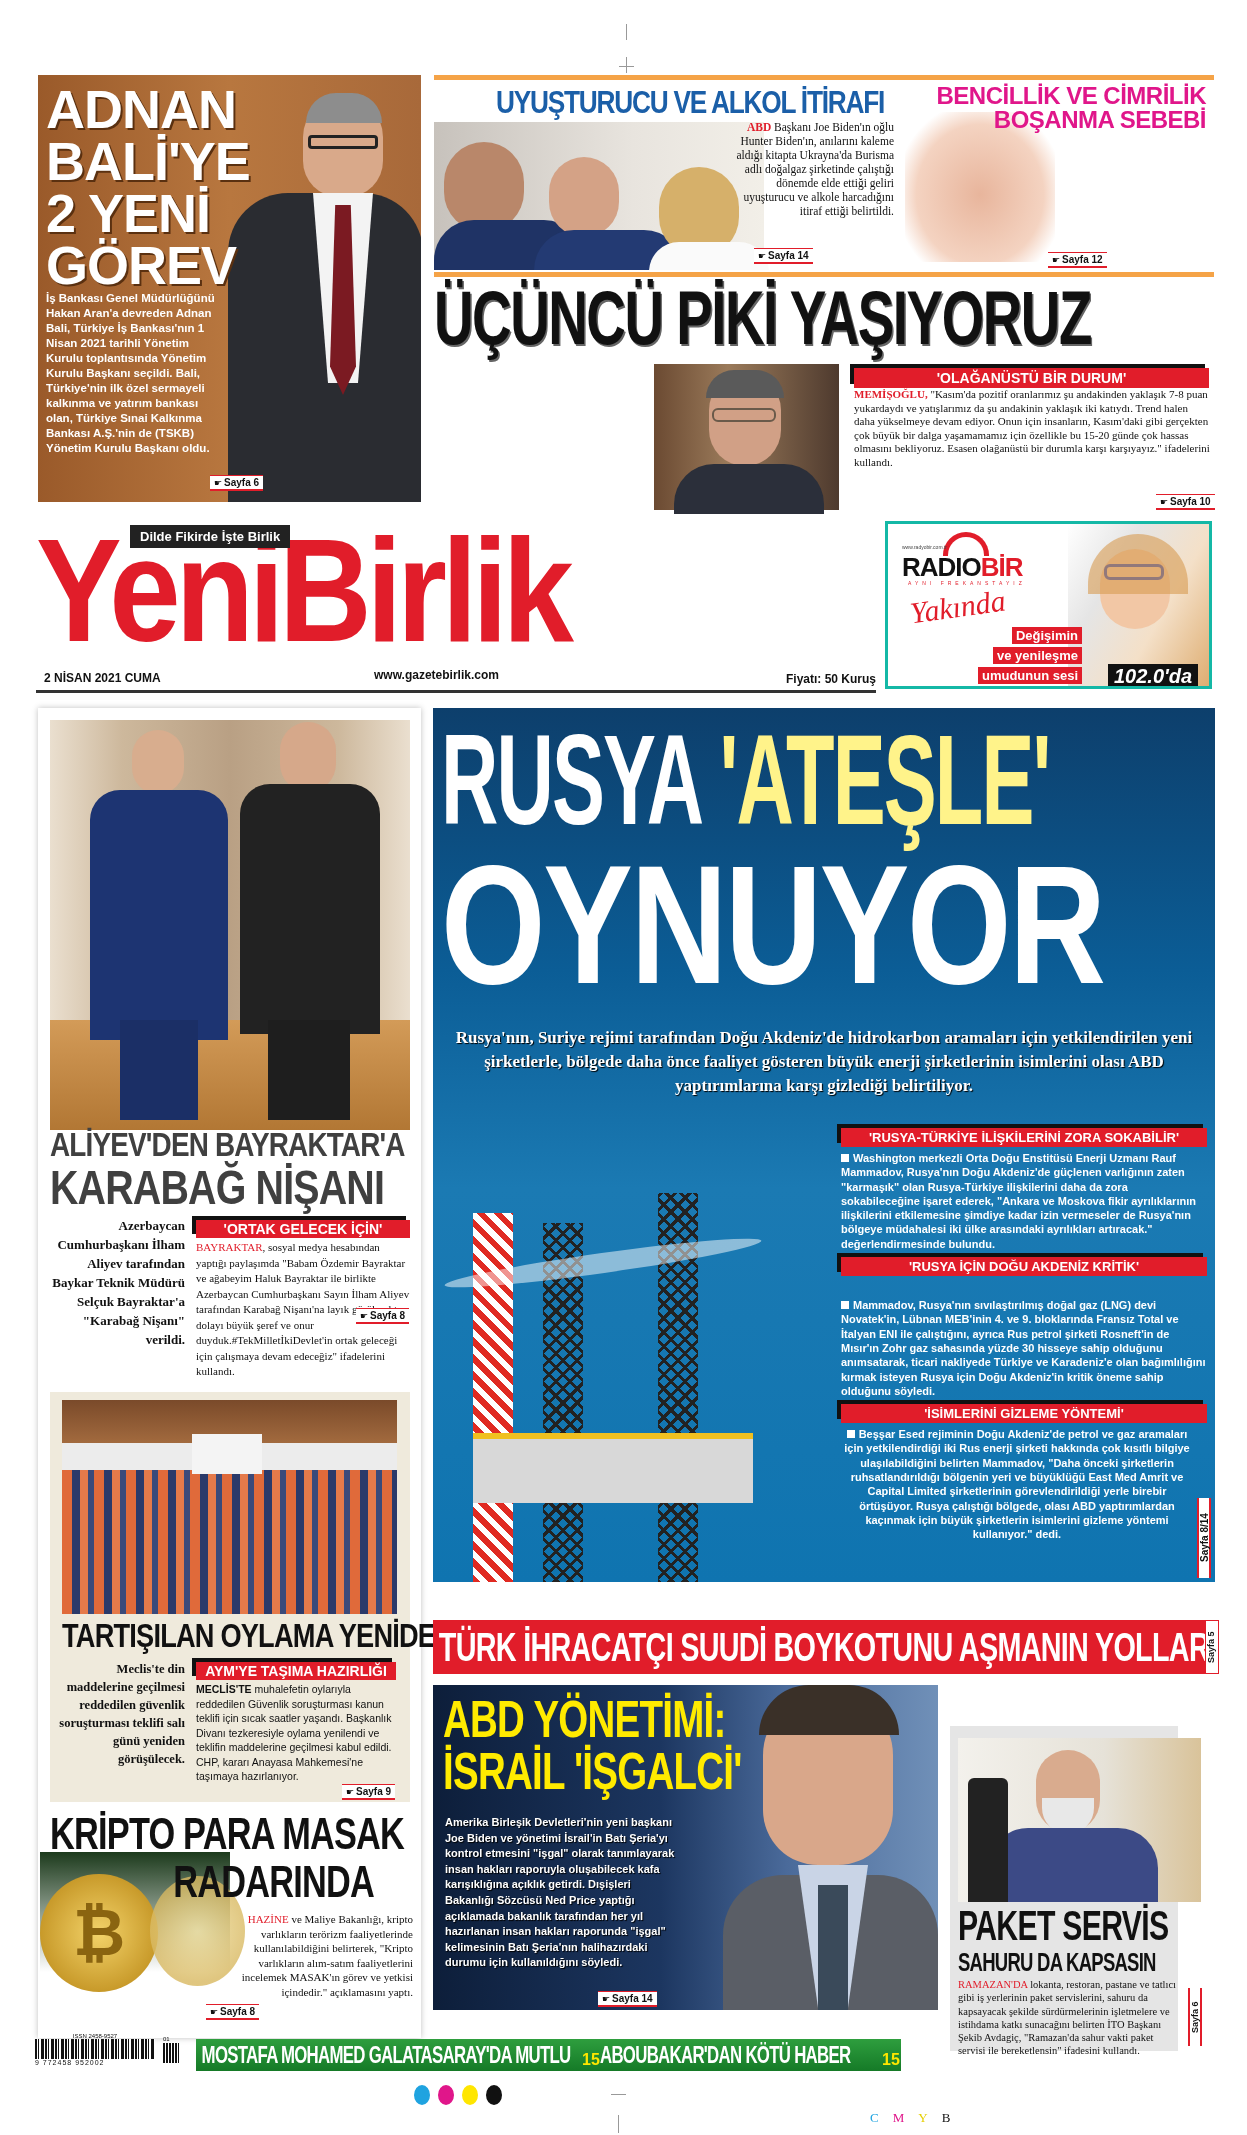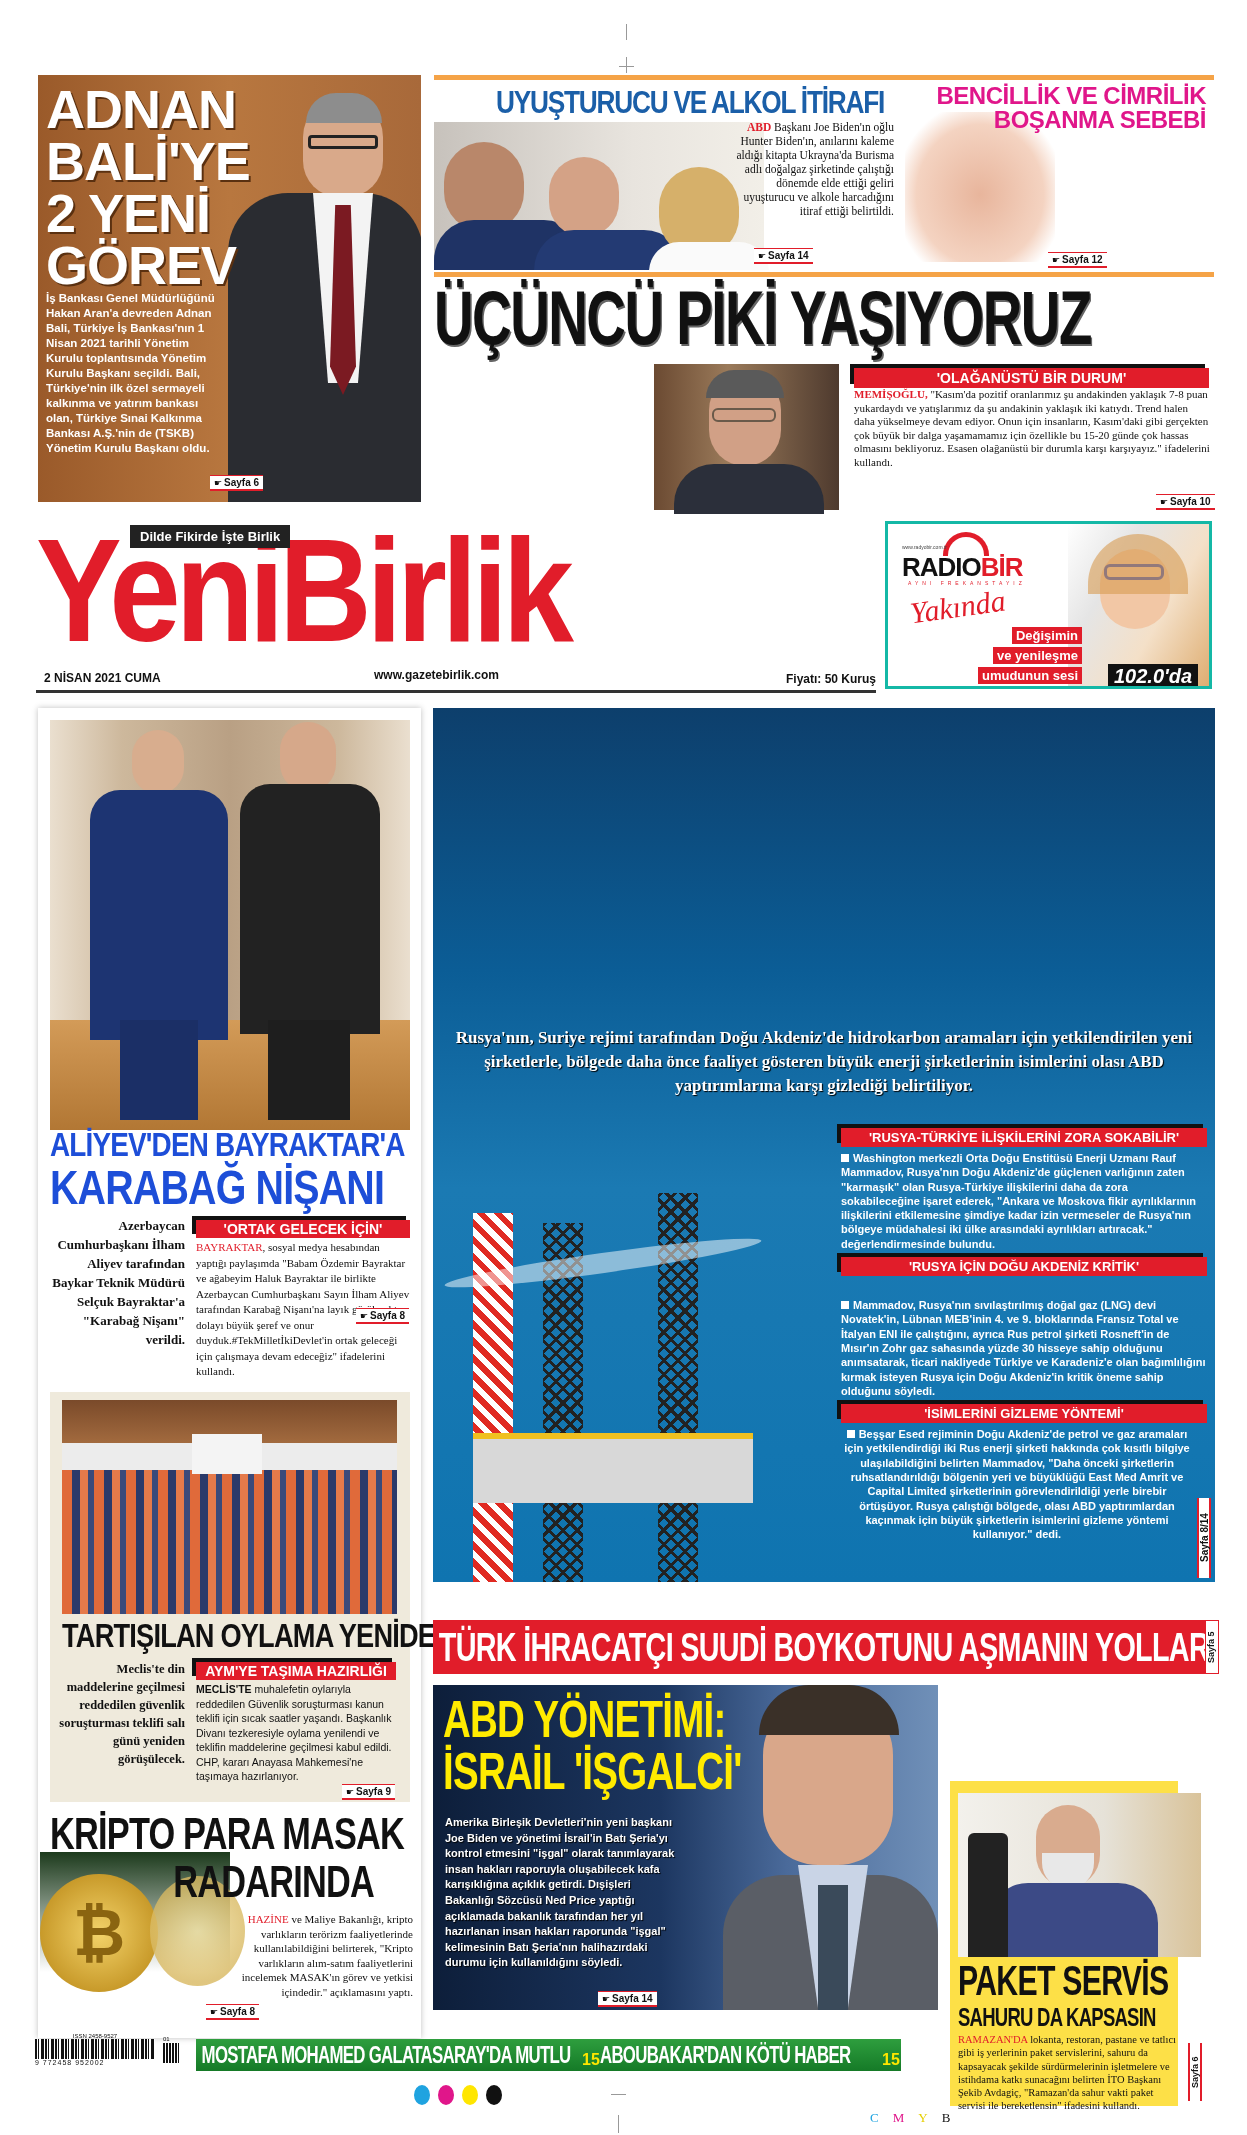--- a/index.html
+++ b/index.html
@@ -120,21 +120,21 @@
 <section class="abs" style="left:50px;top:720px;width:360px;height:610px">
   <div class="abs" style="left:0;top:0;width:360px;height:410px;background:linear-gradient(90deg,#eadfcf,#cdb89c 20%,#b9a084 50%,#cdb89c 80%,#eadfcf);overflow:hidden">
     <div class="abs" style="left:0;bottom:0;width:360px;height:110px;background:linear-gradient(#d39b58,#b27734)"></div>
     <div class="abs" style="left:82px;top:10px;width:52px;height:64px;border-radius:26px;background:#d8ad8e"></div>
     <div class="abs" style="left:40px;top:70px;width:138px;height:250px;background:#1d3472;border-radius:30px 30px 0 0"></div>
     <div class="abs" style="left:70px;top:300px;width:78px;height:100px;background:#1b2f66"></div>
     <div class="abs" style="left:230px;top:2px;width:56px;height:70px;border-radius:28px;background:#d6a88a"></div>
     <div class="abs" style="left:190px;top:64px;width:140px;height:250px;background:#222;border-radius:30px 30px 0 0"></div>
     <div class="abs" style="left:218px;top:300px;width:82px;height:100px;background:#1e1e1e"></div>
   </div>
-  <div class="abs cond" style="left:0;top:404px;width:360px;color:#1d4ed8;letter-spacing:-1px">
+  <div class="abs cond" style="left:0;top:404px;width:360px;color:#404040;letter-spacing:-1px">
     <div style="font-size:34px;line-height:40px;transform:scaleX(0.82);transform-origin:left">ALİYEV'DEN BAYRAKTAR'A</div>
     <div style="font-size:48px;line-height:48px;transform:scaleX(0.82);transform-origin:left">KARABAĞ NİŞANI</div>
   </div>
   <p class="abs serif" style="left:0;top:496px;width:135px;text-align:right;font-weight:bold;font-size:13px;line-height:19px">Azerbaycan Cumhurbaşkanı İlham Aliyev tarafından Baykar Teknik Müdürü Selçuk Bayraktar'a "Karabağ Nişanı" verildi.</p>
   <div class="abs redbar" style="left:146px;top:500px;width:214px;font-size:14px;padding:1px 0">'ORTAK GELECEK İÇİN'</div>
   <p class="abs serif para" style="left:146px;top:520px;width:214px;font-size:11px;line-height:15.5px">
     <span class="lead" style="font-weight:normal">BAYRAKTAR</span><span>, sosyal medya hesabından yaptığı paylaşımda "Babam Özdemir Bayraktar ve ağabeyim Haluk Bayraktar ile birlikte Azerbaycan Cumhurbaşkanı Sayın İlham Aliyev tarafından Karabağ Nişanı'na layık görülmekten dolayı büyük şeref ve onur duyduk.#TekMilletİkiDevlet'in ortak geleceği için çalışmaya devam edeceğiz" ifadelerini kullandı.</span>
   </p>
   <span class="abs sayfa" style="left:306px;top:588px"><span class="hand">☛</span><span>Sayfa 8</span></span>
 </section>
@@ -162,20 +162,27 @@
     <div style="transform:scaleX(0.78);transform-origin:left">KRİPTO PARA MASAK</div>
     <div style="transform:scaleX(0.78);transform-origin:left;padding-left:158px">RADARINDA</div>
   </h3>
   <p class="abs serif para" style="left:190px;top:100px;width:183px;text-align:right;font-size:11px;line-height:14.5px">
     <span class="lead" style="font-weight:normal">HAZİNE</span><span> ve Maliye Bakanlığı, kripto varlıkların terörizm faaliyetlerinde kullanılabildiğini belirterek, "Kripto varlıkların alım-satım faaliyetlerini incelemek MASAK'ın görev ve yetkisi içindedir." açıklamasını yaptı.</span>
   </p>
   <span class="abs sayfa" style="left:166px;top:192px"><span class="hand">☛</span><span>Sayfa 8</span></span>
 </section>
 
 <section class="abs" style="left:433px;top:708px;width:782px;height:874px;background:linear-gradient(#0d3f6c,#0b5d96 30%,#1b7ab3 55%,#0f74b0);overflow:hidden">
+  <div class="abs cond" style="left:8px;top:8px;width:770px;color:#fff;letter-spacing:-3px">
+    <div style="font-size:128px;line-height:128px;transform:scaleX(0.62);transform-origin:left;white-space:nowrap">
+      <span>RUSYA</span>
+      <span style="color:#fff38a">'ATEŞLE'</span>
+    </div>
+    <div style="font-size:168px;line-height:162px;transform:scaleX(0.8);transform-origin:left">OYNUYOR</div>
+  </div>
   <p class="abs serif" style="left:10px;top:318px;width:762px;text-align:center;color:#fff;font-weight:bold;font-size:17px;line-height:24px;text-shadow:1px 1px 1px #000">Rusya'nın, Suriye rejimi tarafından Doğu Akdeniz'de hidrokarbon aramaları için yetkilendirilen yeni şirketlerle, bölgede daha önce faaliyet gösteren büyük enerji şirketlerinin isimlerini olası ABD yaptırımlarına karşı gizlediği belirtiliyor.</p>
   <div class="abs" style="left:0;top:395px;width:400px;height:480px;overflow:hidden">
     <div class="abs" style="left:40px;top:110px;width:40px;height:370px;background:repeating-linear-gradient(45deg,#e02a22 0 6px,#fff 6px 12px)"></div>
     <div class="abs" style="left:110px;top:120px;width:40px;height:360px;background:repeating-linear-gradient(45deg,#222 0 3px,transparent 3px 10px),repeating-linear-gradient(-45deg,#222 0 3px,transparent 3px 10px)"></div>
     <div class="abs" style="left:225px;top:90px;width:40px;height:390px;background:repeating-linear-gradient(45deg,#222 0 3px,transparent 3px 10px),repeating-linear-gradient(-45deg,#222 0 3px,transparent 3px 10px)"></div>
     <div class="abs" style="left:40px;top:330px;width:280px;height:70px;background:#d8d8d8;border-top:6px solid #f0c020"></div>
     <div class="abs" style="left:10px;top:150px;width:320px;height:20px;background:rgba(255,255,255,.5);border-radius:50%;transform:rotate(-8deg)"></div>
   </div>
 
   <div class="abs" style="left:408px;top:420px;width:366px">
@@ -203,21 +210,21 @@
     <div class="abs" style="left:95px;top:200px;width:30px;height:130px;background:#3a4a5a"></div>
   </div>
   <div class="abs cond" style="left:10px;top:8px;color:#ffeb00;font-size:52px;line-height:52px;letter-spacing:-1px">
     <div style="transform:scaleX(0.74);transform-origin:left">ABD YÖNETİMİ:</div>
     <div style="transform:scaleX(0.74);transform-origin:left">İSRAİL 'İŞGALCİ'</div>
   </div>
   <p class="abs" style="left:12px;top:130px;width:235px;color:#fff;font-weight:bold;font-size:11px;line-height:15.6px;text-shadow:1px 1px 1px #000">Amerika Birleşik Devletleri'nin yeni başkanı Joe Biden ve yönetimi İsrail'in Batı Şeria'yı kontrol etmesini "işgal" olarak tanımlayarak insan hakları raporuyla oluşabilecek kafa karışıklığına açıklık getirdi. Dışişleri Bakanlığı Sözcüsü Ned Price yaptığı açıklamada bakanlık tarafından her yıl hazırlanan insan hakları raporunda "işgal" kelimesinin Batı Şeria'nın halihazırdaki durumu için kullanıldığını söyledi.</p>
   <span class="abs sayfa" style="left:165px;top:306px"><span class="hand">☛</span><span>Sayfa 14</span></span>
 </section>
 
-<section class="abs" style="left:950px;top:1781px;width:228px;height:325px;background:#fde047">
+<section class="abs" style="left:950px;top:1726px;width:228px;height:325px;background:#e5e5e5">
   <div class="abs" style="left:8px;top:12px;width:243px;height:164px;background:linear-gradient(90deg,#f3f1ec,#e6e2d8 60%,#d9c39a);overflow:hidden">
     <div class="abs" style="left:78px;top:12px;width:64px;height:82px;border-radius:32px;background:#d9ab8e"></div>
     <div class="abs" style="left:84px;top:60px;width:52px;height:36px;border-radius:0 0 26px 26px;background:#e8e8e8"></div>
     <div class="abs" style="left:30px;top:90px;width:170px;height:80px;background:#3c4a86;border-radius:40px 40px 0 0"></div>
     <div class="abs" style="left:10px;top:40px;width:40px;height:130px;background:#222;border-radius:6px"></div>
   </div>
   <h3 class="abs cond" style="left:8px;top:176px;font-size:42px;letter-spacing:-1px;transform:scaleX(0.72)">PAKET SERVİS</h3>
   <h4 class="abs cond" style="left:8px;top:222px;font-size:25px;letter-spacing:-1px;transform:scaleX(0.74)">SAHURU DA KAPSASIN</h4>
   <p class="abs serif para" style="left:8px;top:252px;width:225px;font-size:10.5px;line-height:13.3px">
     <span class="lead" style="font-weight:normal">RAMAZAN'DA</span><span> lokanta, restoran, pastane ve tatlıcı gibi iş yerlerinin paket servislerini, sahuru da kapsayacak şekilde sürdürmelerinin işletmelere ve istihdama katkı sunacağını belirten İTO Başkanı Şekib Avdagiç, "Ramazan'da sahur vakti paket servisi ile bereketlensin" ifadesini kullandı.</span>

